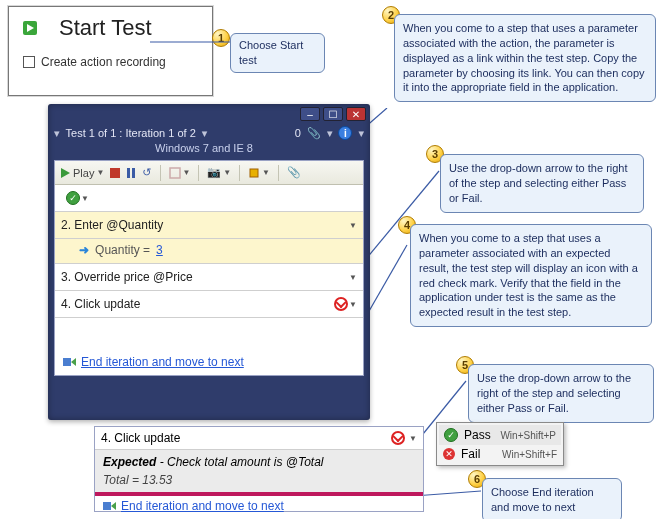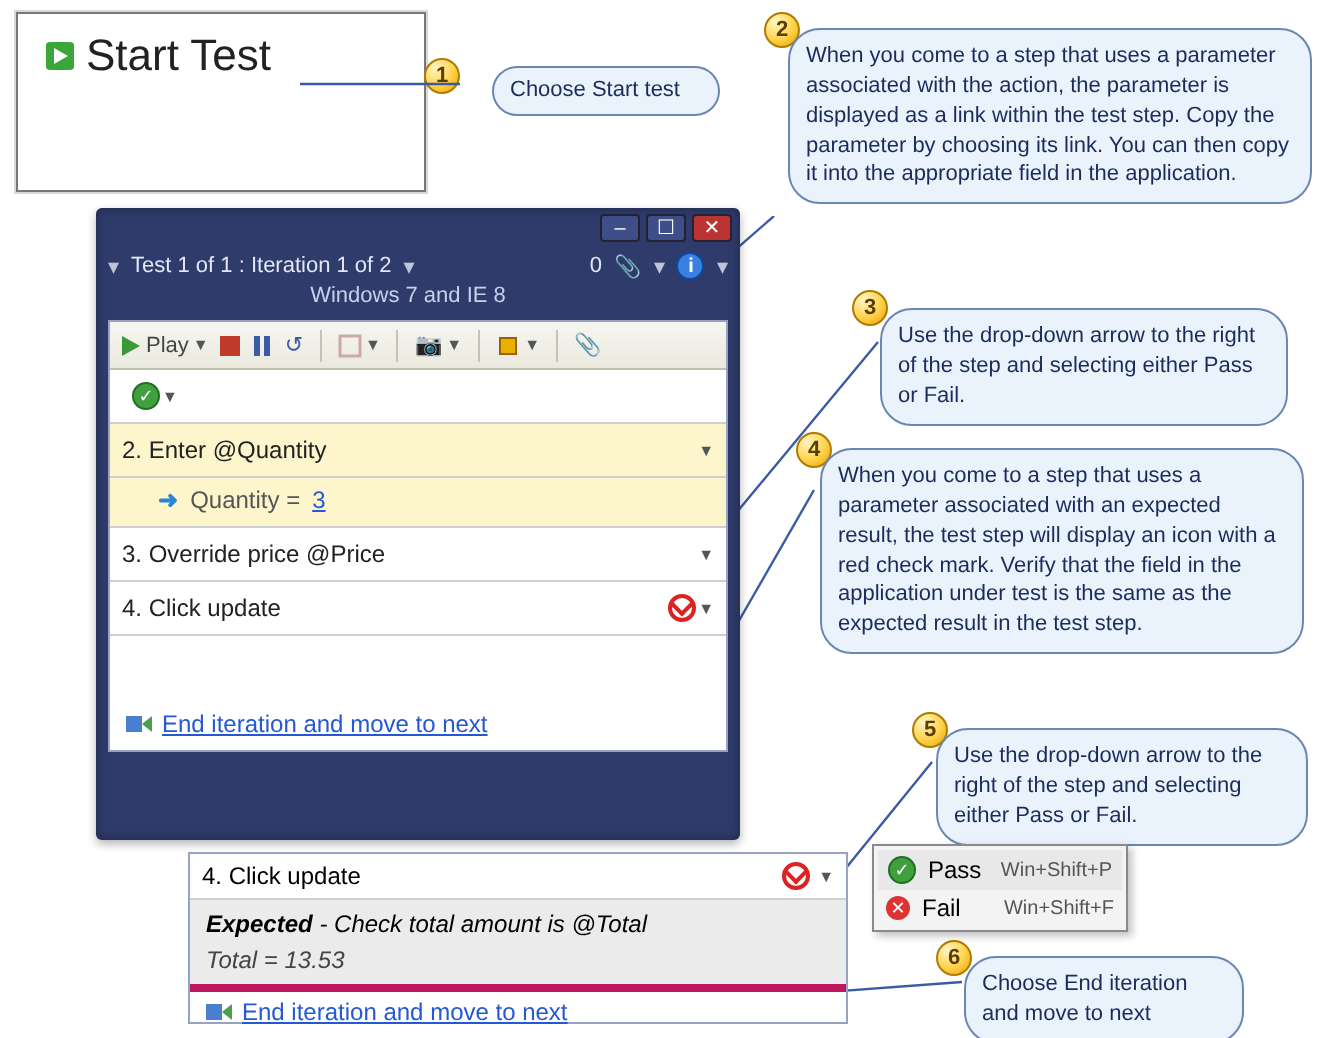--- a/index.html
+++ b/index.html
@@ -10,21 +10,21 @@
     background: #fff;
     width: 671px;
     height: 519px;
     position: relative;
     overflow: hidden;
   }
   .callout {
     position: absolute;
     background: #eaf2fb;
     border: 1px solid #6b86b3;
-    border-radius: 16px;
+    border-radius: 6px;
     padding: 6px 8px;
     color: #1a2b5c;
     font-size: 11px;
     line-height: 1.35;
   }
   .num-badge {
     position: absolute;
     width: 18px; height: 18px;
     border-radius: 50%;
     background: radial-gradient(circle at 30% 25%, #fff6c4, #ffd24a 55%, #e3a400);
@@ -41,21 +41,21 @@
     width: 205px; height: 90px;
     border: 1px solid #777;
     background: #fff;
     box-shadow: 0 0 0 1px #d8d8d8;
   }
   .start-title {
     font-size: 22px;
     color: #222;
     display: flex;
     align-items: center;
-    gap: 6px;
+    gap: 22px;
     padding: 8px 12px 4px 14px;
   }
   .start-title .play {
     width: 14px; height:14px;
     display:inline-flex; align-items:center; justify-content:center;
   }
   .checkbox-row {
     display:flex; align-items:center; gap:6px;
     padding: 10px 0 0 14px;
     color:#333;
@@ -172,24 +172,28 @@
 <div class="start-box">
   <div class="start-title">
     <span class="play">
       <svg width="14" height="14">
           <rect x="0" y="0" width="14" height="14" fill="#3aa63a" rx="2"></rect>
           <polygon points="4,3 11,7 4,11" fill="#fff"></polygon>
         </svg>
     </span>
     <span>Start Test</span>
   </div>
+  <div class="checkbox-row">
+    <span class="fake-cb"></span>
+    <span>Create action recording</span>
+  </div>
 </div>
 
 <div class="num-badge" style="left:212px;top:29px">1</div>
-<div class="callout" style="left:246px;top:33px;width:114px;padding:4px 8px">
+<div class="callout" style="left:230px;top:33px;width:95px;padding:4px 8px">
   <span>Choose Start test</span>
 </div>
 <svg class="line" style="left:150px;top:41px" width="80" height="2">
     <line x1="0" y1="1" x2="80" y2="1" stroke="#3b5ba5" stroke-width="1.2"></line>
   </svg>
 
 <div class="num-badge" style="left:382px;top:6px">2</div>
 <div class="callout" style="left:394px;top:14px;width:262px">
   <span>When you come to a step that uses a parameter associated with the action, the parameter is displayed as a link within the test step. Copy the parameter by choosing its link. You can then copy it into the appropriate field in the application.</span>
 </div>

